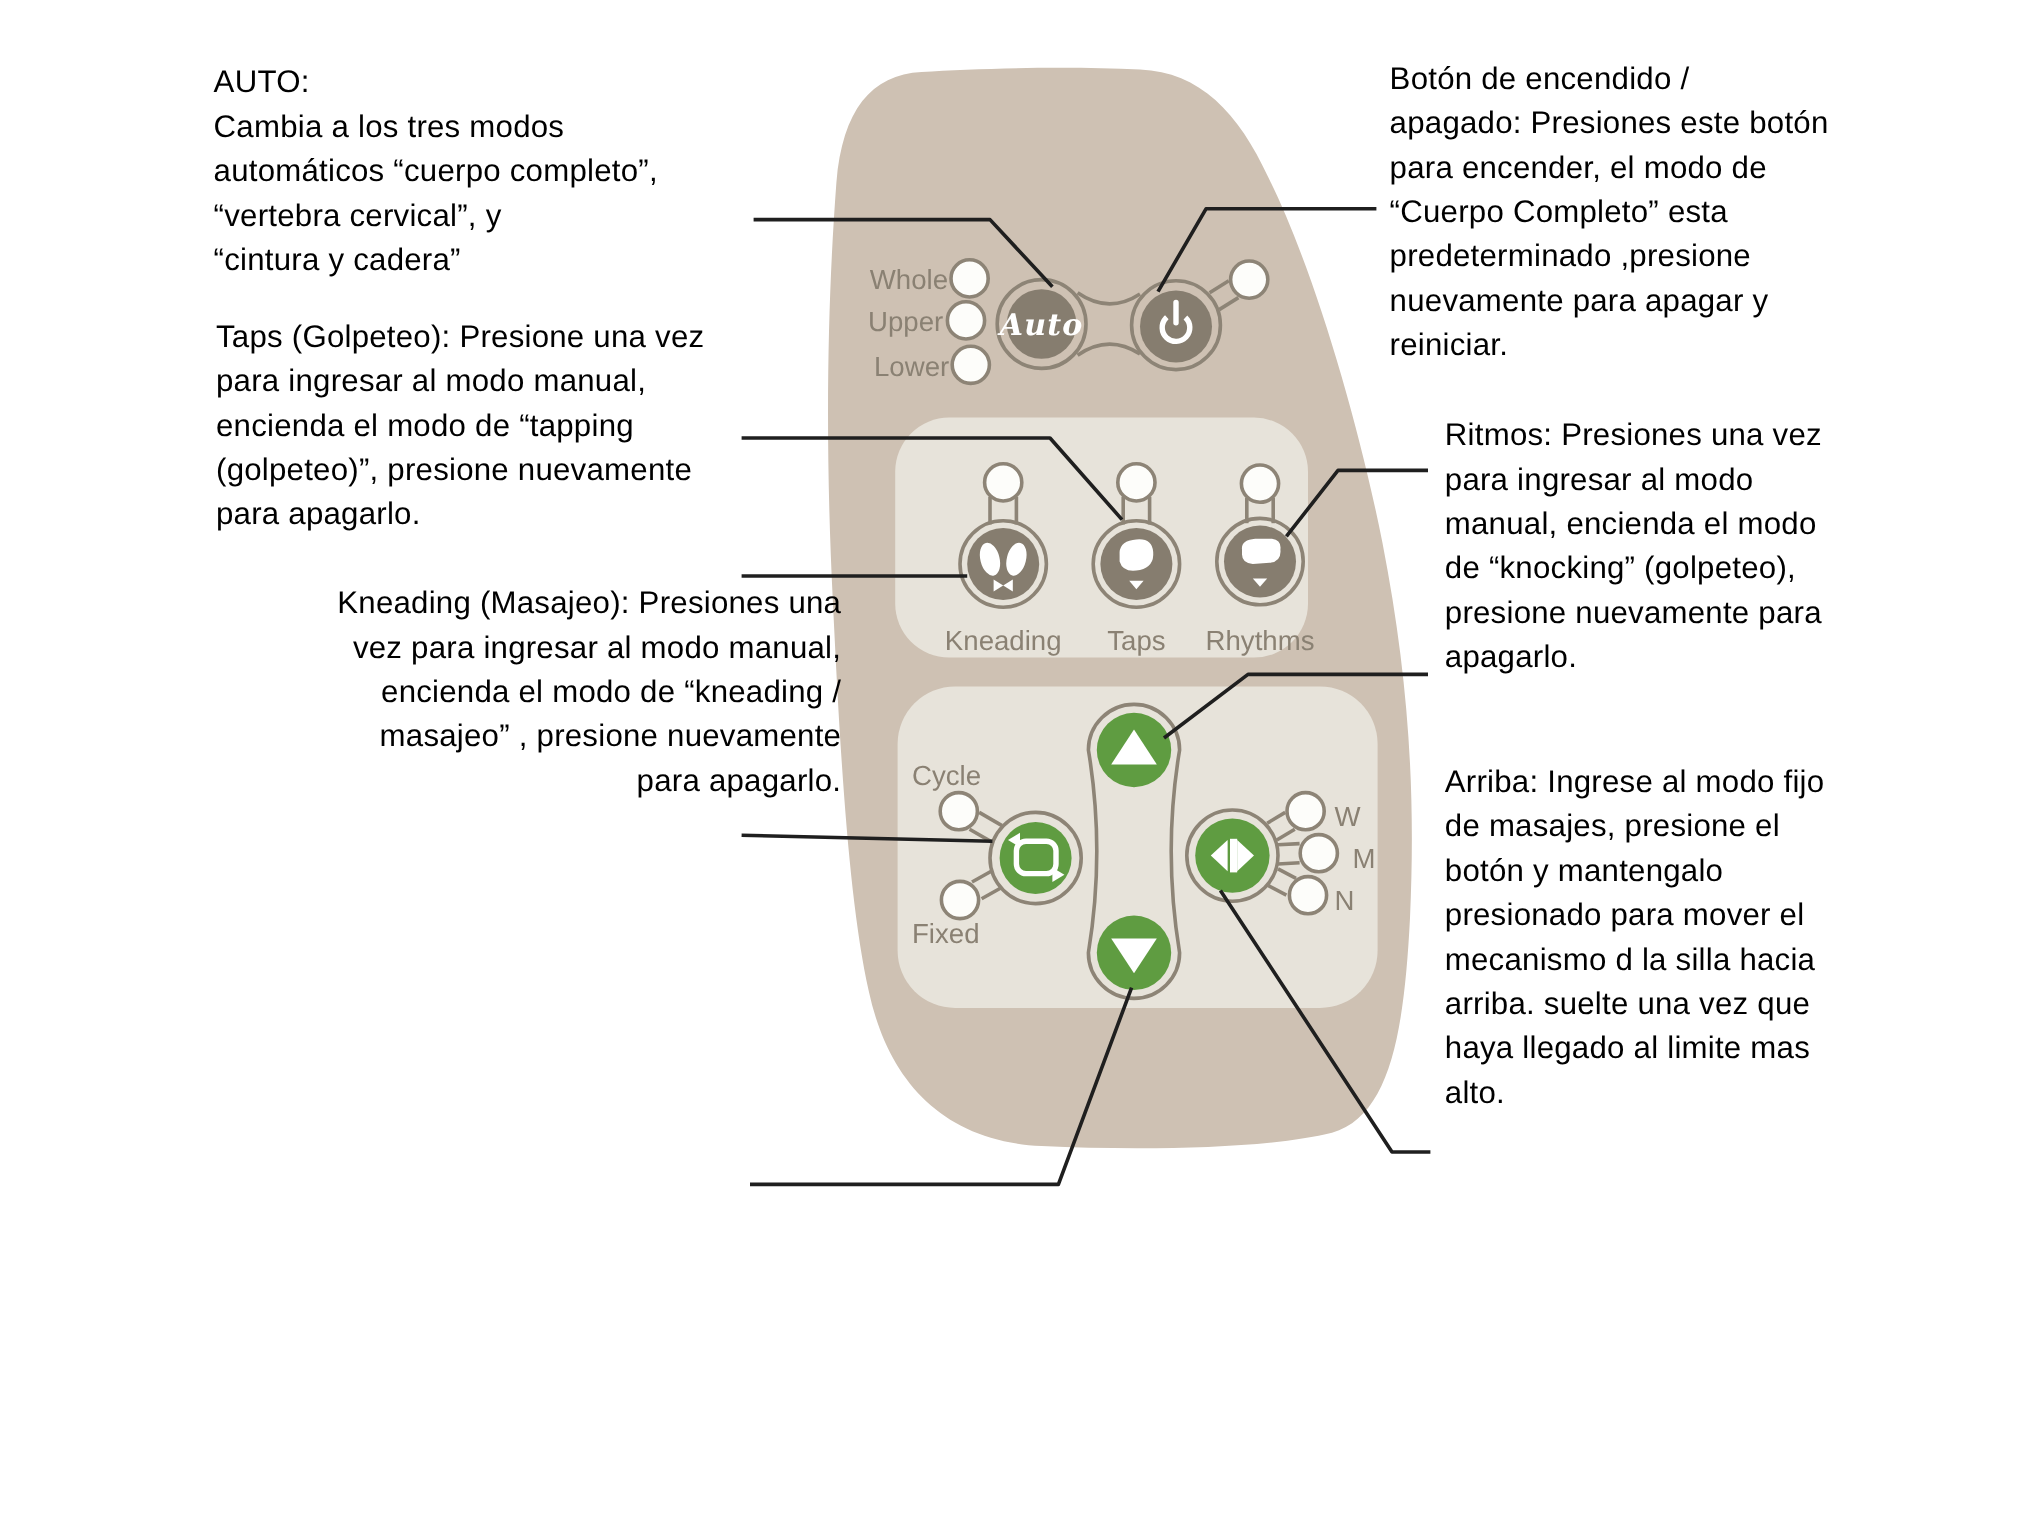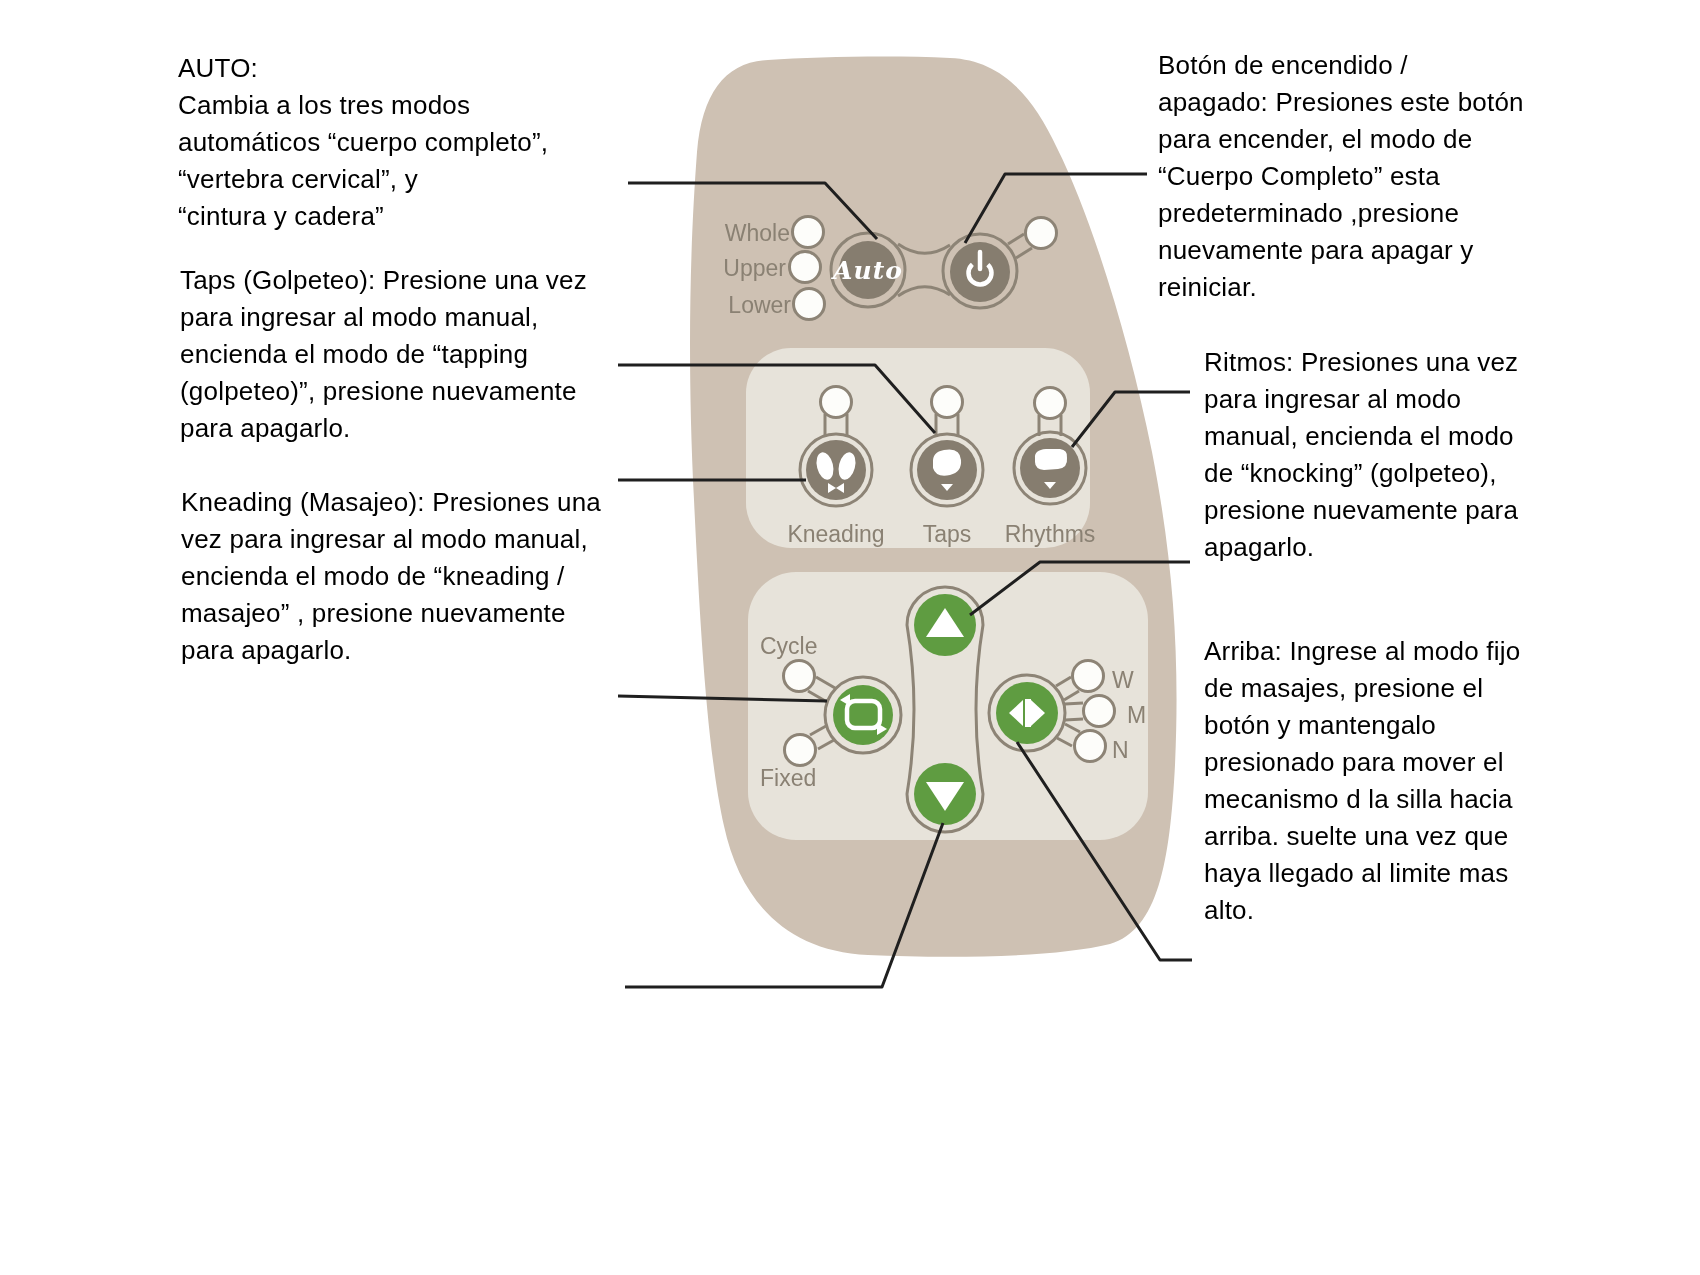--- a/index.html
+++ b/index.html
@@ -176,21 +176,21 @@
   <div class="ann" style="left:178px;top:50px;width:520px;">AUTO:
 Cambia a los tres modos
 automáticos “cuerpo completo”,
 “vertebra cervical”, y
 “cintura y cadera”</div>
   <div class="ann" style="left:180px;top:262px;width:520px;">Taps (Golpeteo): Presione una vez
 para ingresar al modo manual,
 encienda el modo de “tapping
 (golpeteo)”, presione nuevamente
 para apagarlo.</div>
-  <div class="ann" style="left:181px;top:484px;width:520px;">Kneading (Masajeo): Presiones una
+  <div class="ann" style="left:181px;top:484px;width:520px;text-align:right;">Kneading (Masajeo): Presiones una
 vez para ingresar al modo manual,
 encienda el modo de “kneading /
 masajeo” , presione nuevamente
 para apagarlo.</div>
   <div class="ann" style="left:1204px;top:344px;width:400px;">Ritmos: Presiones una vez
 para ingresar al modo
 manual, encienda el modo
 de “knocking” (golpeteo),
 presione nuevamente para
 apagarlo.</div>

